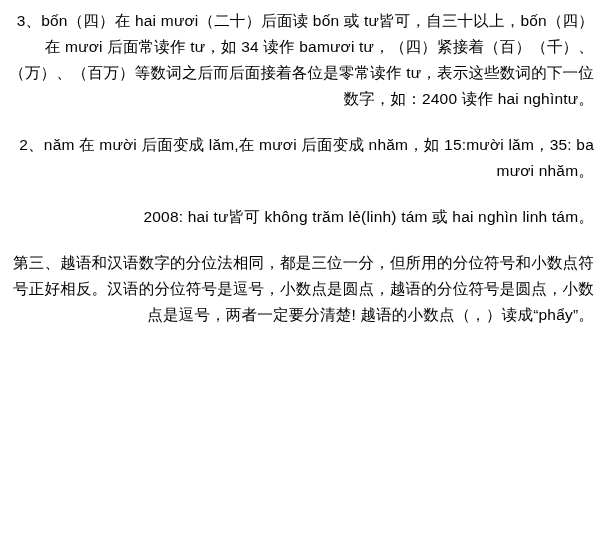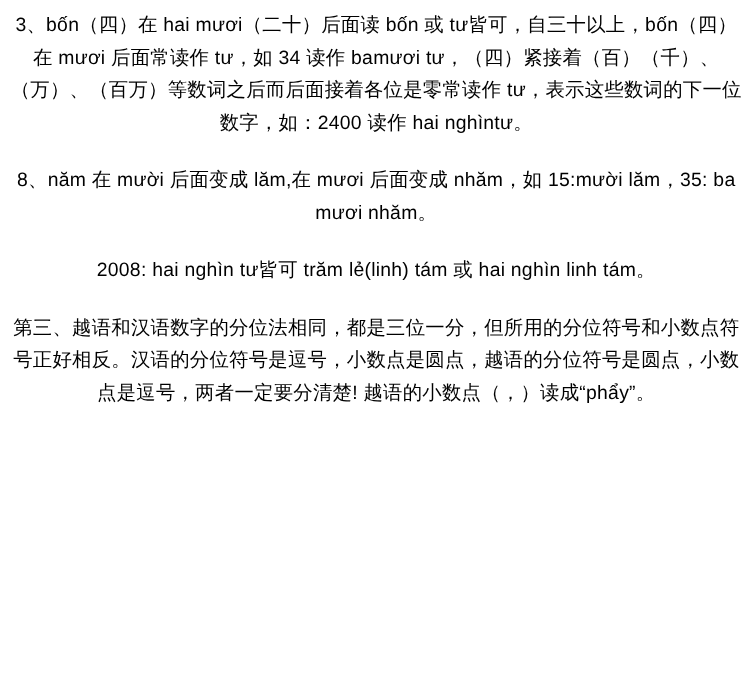--- a/index.html
+++ b/index.html
@@ -18,29 +18,29 @@
     box-sizing: border-box;
     width: 604px;
     height: 547px;
     padding: 8px 10px 0 8px;
     background: #ffffff;
   }
   .para {
     font-size: 15.5px;
     line-height: 26px;
     letter-spacing: 0.2px;
-    text-align: center;
+    text-align: right;
     margin: 0 0 20px 0;
     word-break: break-word;
   }
   .para:last-child {
     margin-bottom: 0;
   }
 </style>
 </head>
 <body>
 
 <div class="page">
   <p class="para">3、bốn（四）在 hai mươi（二十）后面读 bốn 或 tư皆可，自三十以上，bốn（四）在 mươi 后面常读作 tư，如 34 读作 bamươi tư，（四）紧接着（百）（千）、（万）、（百万）等数词之后而后面接着各位是零常读作 tư，表示这些数词的下一位数字，如：2400 读作 hai nghìntư。</p>
-  <p class="para">8、năm 在 mười 后面变成 lăm,在 mươi 后面变成 nhăm，如 15:mười lăm，35: ba mươi nhăm。</p>
-  <p class="para">2008: hai nghìn tư皆可 trăm lẻ(linh) tám 或 hai nghìn linh tám。</p>
+  <p class="para">2、năm 在 mười 后面变成 lăm,在 mươi 后面变成 nhăm，如 15:mười lăm，35: ba mươi nhăm。</p>
+  <p class="para">2008: hai tư皆可 không trăm lẻ(linh) tám 或 hai nghìn linh tám。</p>
   <p class="para">第三、越语和汉语数字的分位法相同，都是三位一分，但所用的分位符号和小数点符号正好相反。汉语的分位符号是逗号，小数点是圆点，越语的分位符号是圆点，小数点是逗号，两者一定要分清楚! 越语的小数点（，）读成“phẩy”。</p>
 </div>
 
 </body></html>

